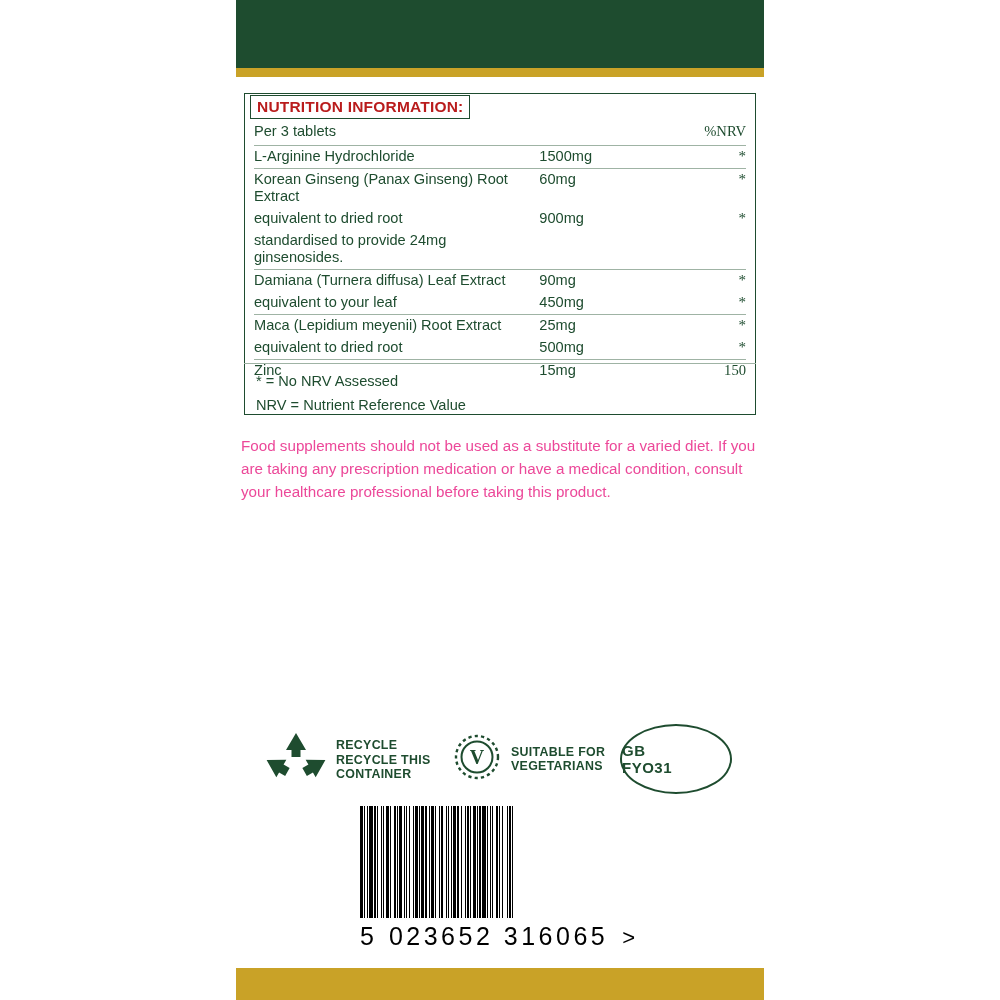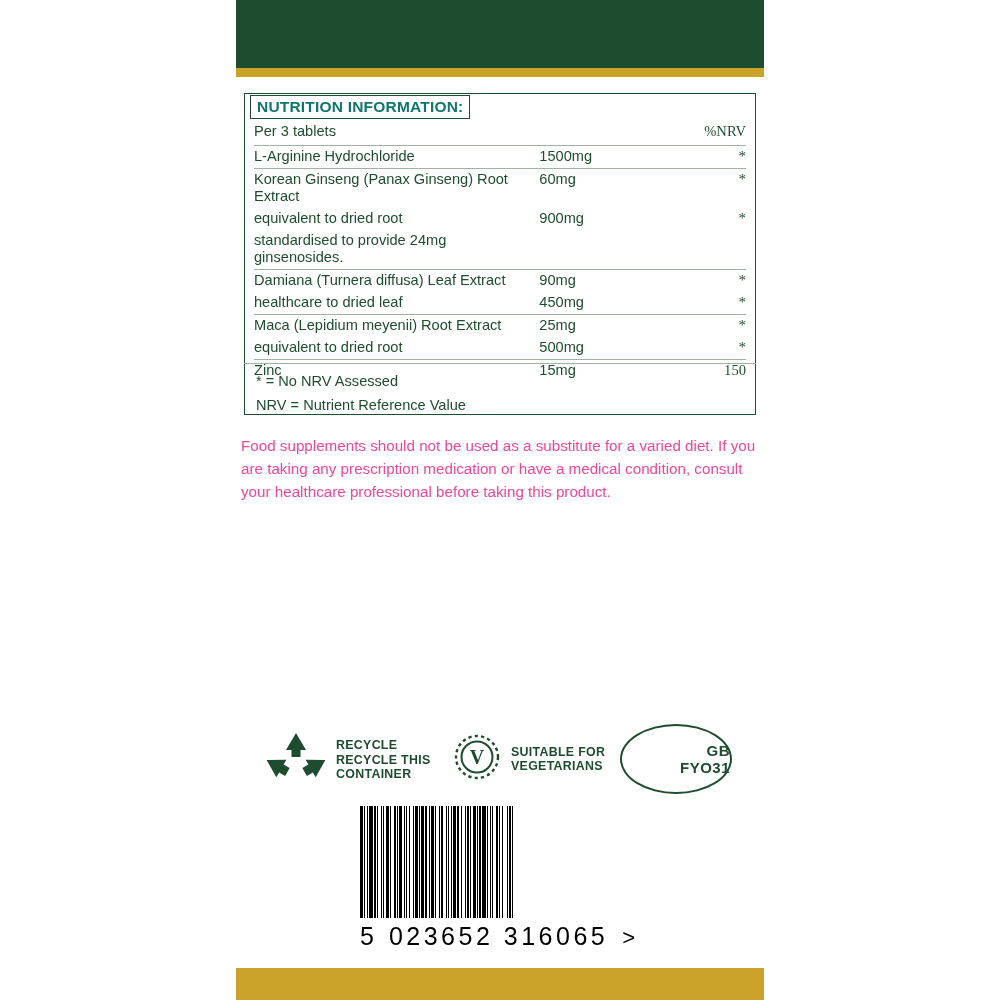--- a/index.html
+++ b/index.html
@@ -57,21 +57,21 @@
     background: #ffffff;
     padding: 0 6px 0 6px;
     font-size: 15.5px;
     font-weight: bold;
     letter-spacing: .2px;
     border: 1.6px solid #1e4c2f;
     line-height: 20px;
     height: 22px;
     display: flex;
     align-items: center;
-    color: #0f766e;
+    color: #b91c1c;
   }
   .table-inner {
     position: absolute;
     left: 244px;
     top: 93px;
     width: 512px;
     box-sizing: border-box;
     padding: 28px 10px 0 10px;
   }
   table.nutri {
@@ -163,21 +163,21 @@
   .gb-oval {
     position: absolute;
     left: 360px;
     top: 6px;
     width: 108px;
     height: 66px;
     border: 2.2px solid #1e4c2f;
     border-radius: 50%;
     display: flex;
     flex-direction: column;
-    align-items: flex-end;
+    align-items: flex-start;
     justify-content: center;
     font-size: 15px;
     font-weight: bold;
     line-height: 17px;
     letter-spacing: .5px;
     color: #1e4c2f;
   }
 
   
   .barcode-wrap {
@@ -247,21 +247,21 @@
           <td class="c-name indent">standardised to provide 24mg ginsenosides.</td>
           <td class="c-amt"></td>
           <td class="c-nrv"></td>
         </tr>
         <tr class="sep">
           <td class="c-name">Damiana (Turnera diffusa) Leaf Extract</td>
           <td class="c-amt">90mg</td>
           <td class="c-nrv nrv-star">*</td>
         </tr>
         <tr>
-          <td class="c-name indent">healthcare to dried leaf</td>
+          <td class="c-name indent">equivalent to your leaf</td>
           <td class="c-amt">450mg</td>
           <td class="c-nrv nrv-star">*</td>
         </tr>
         <tr class="sep">
           <td class="c-name">Maca (Lepidium meyenii) Root Extract</td>
           <td class="c-amt">25mg</td>
           <td class="c-nrv nrv-star">*</td>
         </tr>
         <tr>
           <td class="c-name indent">equivalent to dried root</td>

